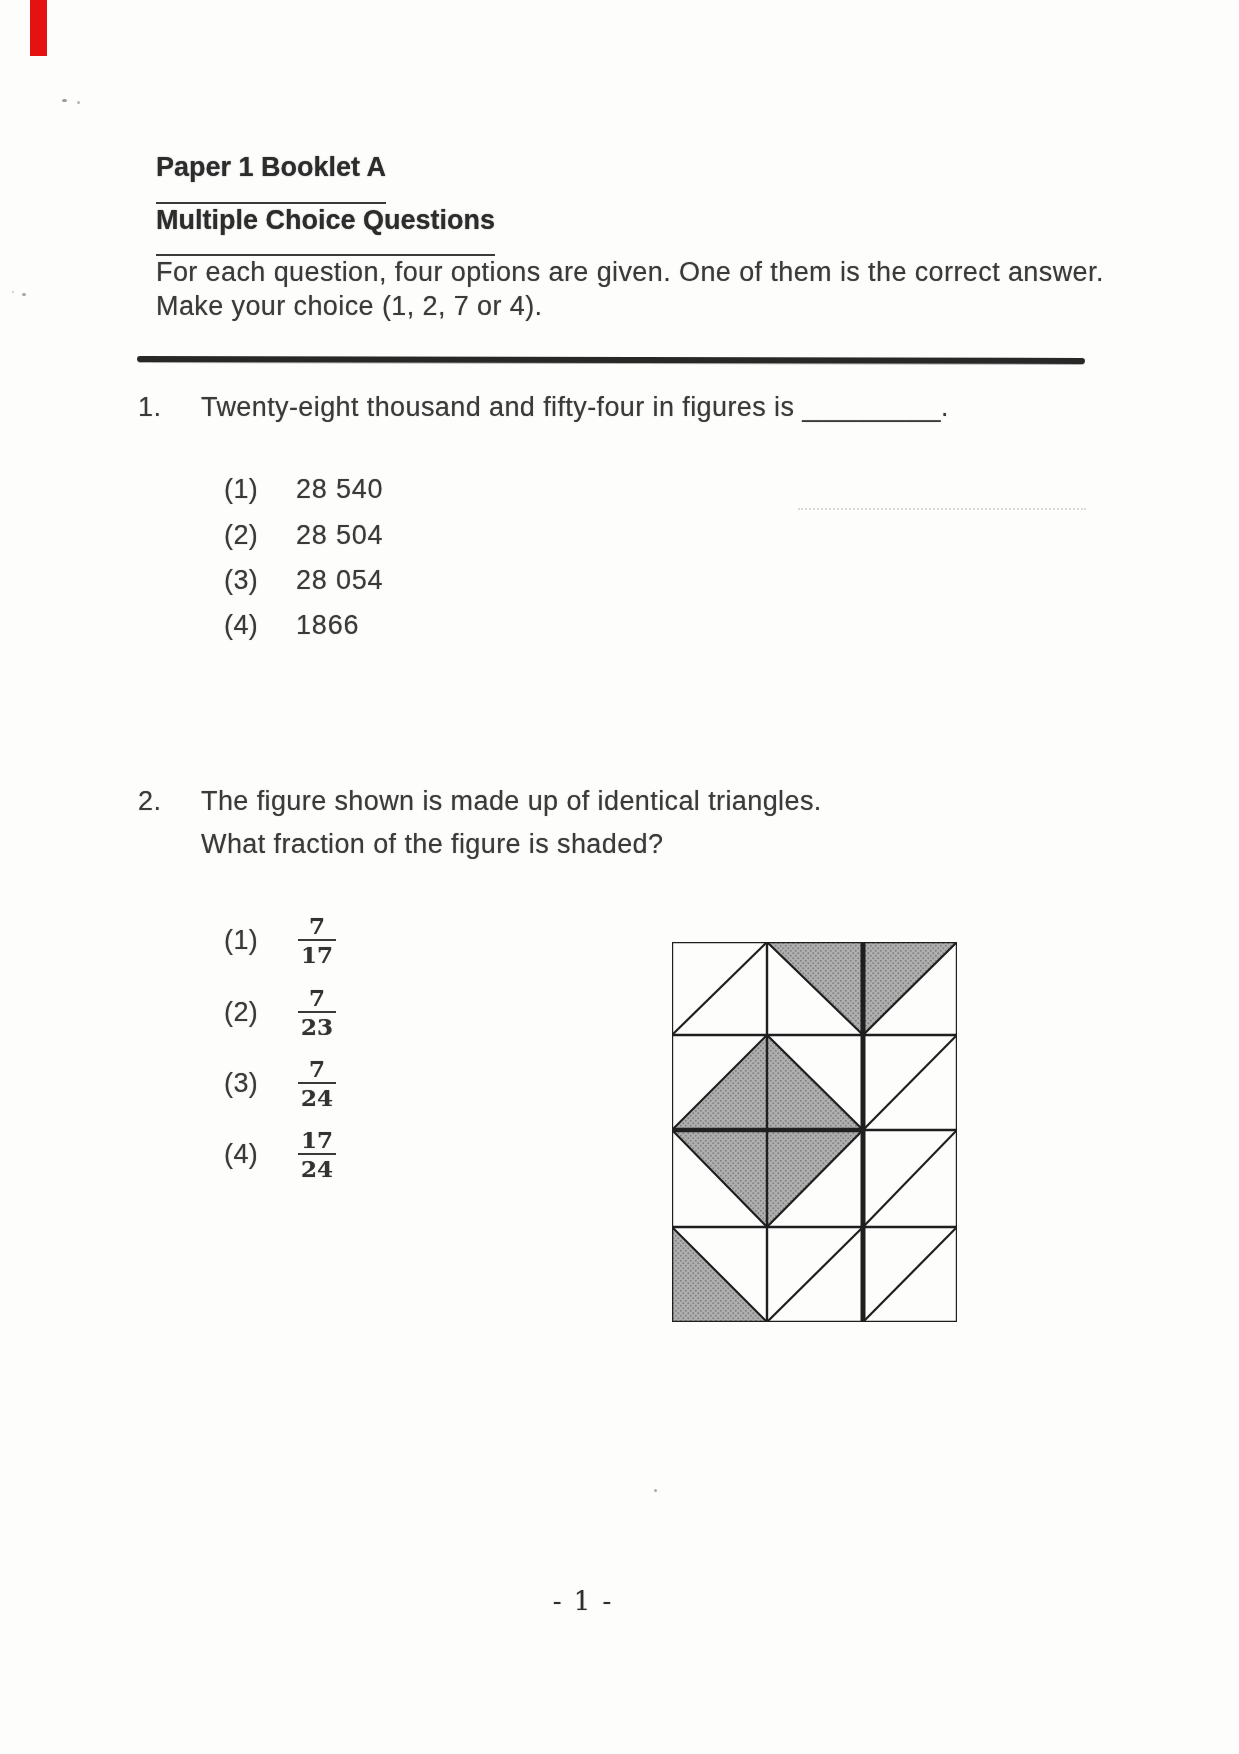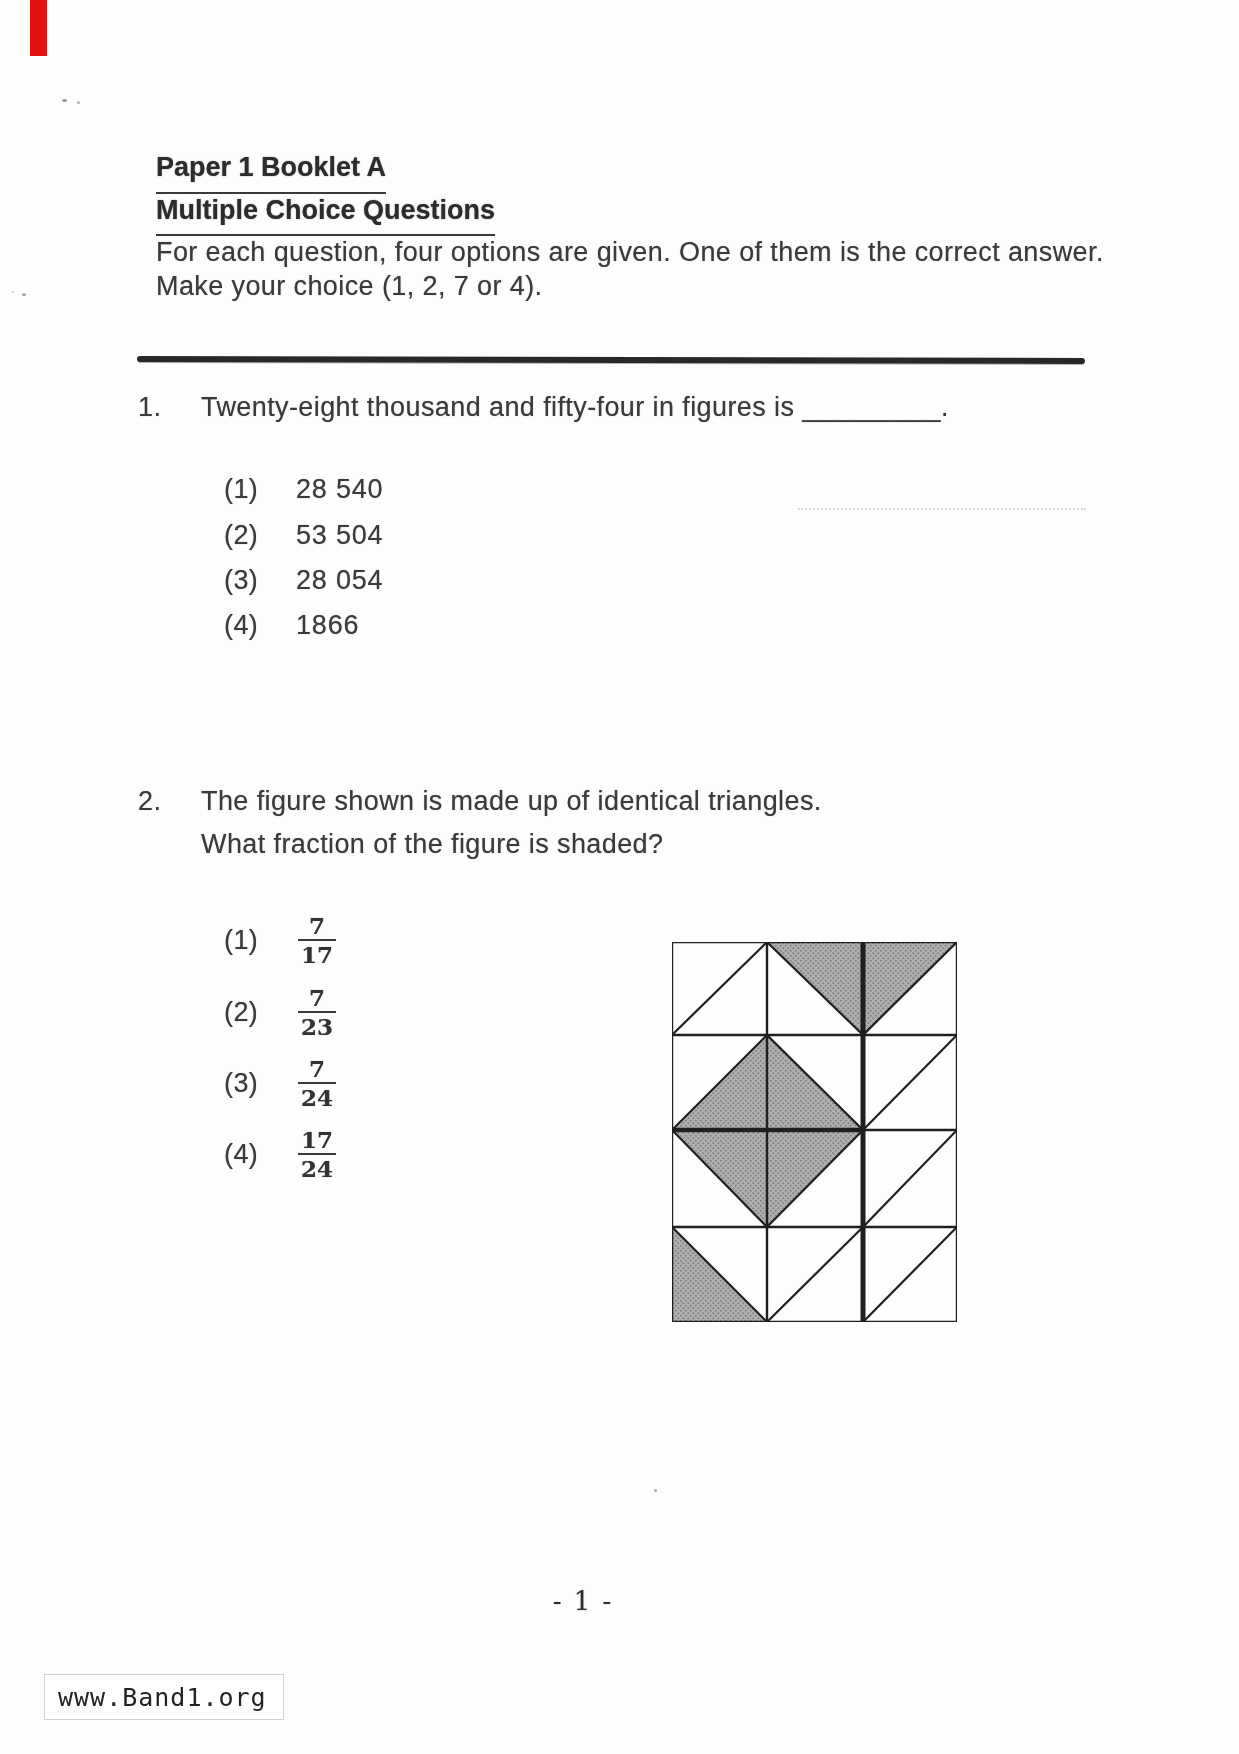--- a/index.html
+++ b/index.html
@@ -6,21 +6,21 @@
   .page{
     position:relative;width:1239px;height:1754px;margin:0 auto;
     background:#fdfdfc;overflow:hidden;
     font-family:"Liberation Sans",sans-serif;color:var(--ink,#3a3a3a);
   }
   .txt{color:var(--ink,#3a3a3a);text-shadow:0 0 1px rgba(56,56,56,.55);letter-spacing:.4px;}
   .red-tab{position:absolute;left:30px;top:0;width:17px;height:56px;background:var(--red_tab,#e41312);}
   .speck{position:absolute;border-radius:50%;}
   .header{position:absolute;left:156px;top:151px;font-size:27px;line-height:33.5px;white-space:nowrap;}
   .title-line{font-weight:bold;color:var(--heading_ink,#2c2c2c);text-shadow:0 0 1.2px rgba(40,40,40,.7);}
-  .title-line .u{display:inline-block;border-bottom:2.5px solid #3a3a3a;padding-bottom:7px;}
+  .title-line .u{display:inline-block;border-bottom:2.5px solid #3a3a3a;padding-bottom:17px;}
   .rule{position:absolute;left:137px;top:357px;width:948px;height:6px;background:#282828;
         border-radius:3px;transform:rotate(.12deg);box-shadow:0 2px 0 -1px rgba(40,40,40,.35);}
   .qnum{position:absolute;font-size:27px;}
   .qtext{position:absolute;font-size:27px;white-space:nowrap;}
   .opt-row{position:absolute;display:flex;align-items:center;font-size:27px;}
   .opt-row .olabel{width:48px;}
   .opt-row .oval{margin-left:24px;letter-spacing:.8px;}
   .frac-row{position:absolute;display:flex;align-items:center;height:58px;}
   .frac-row .olabel{font-size:27px;width:48px;}
   .frac{margin-left:22px;width:46px;text-align:center;
@@ -61,21 +61,21 @@
 
   <div class="qnum txt" style="left:138px;top:392px;">1.</div>
   <div class="qtext txt" style="left:201px;top:392px;">Twenty-eight thousand and fifty-four in figures is _________.</div>
 
   <div class="opt-row" style="left:224px;top:474px;">
     <span class="olabel txt">(1)</span>
     <span class="oval txt">28 540</span>
   </div>
   <div class="opt-row" style="left:224px;top:520px;">
     <span class="olabel txt">(2)</span>
-    <span class="oval txt">53 504</span>
+    <span class="oval txt">28 504</span>
   </div>
   <div class="opt-row" style="left:224px;top:565px;">
     <span class="olabel txt">(3)</span>
     <span class="oval txt">28 054</span>
   </div>
   <div class="opt-row" style="left:224px;top:610px;">
     <span class="olabel txt">(4)</span>
     <span class="oval txt">1866</span>
   </div>
 
@@ -143,17 +143,14 @@
         <line x1="191" y1="188" x2="285" y2="93" stroke="#1f1f1f" stroke-width="2.2"></line>
         <line x1="191" y1="285" x2="285" y2="188" stroke="#1f1f1f" stroke-width="2.2"></line>
         <line x1="95" y1="380" x2="191" y2="285" stroke="#1f1f1f" stroke-width="2.2"></line>
         <line x1="191" y1="380" x2="285" y2="285" stroke="#1f1f1f" stroke-width="2.2"></line>
         <line x1="191" y1="0" x2="191" y2="380" stroke="#1f1f1f" stroke-width="5"></line>
         <line x1="0" y1="188" x2="191" y2="188" stroke="#1f1f1f" stroke-width="4.5"></line>
       </svg></div>
 
   <div class="pagenum">- 1 -</div>
 
-  <div class="watermark-box">
-    <span class="watermark-text">www.Band1.org</span>
-  </div>
 
 </div>
 
 </body></html>

